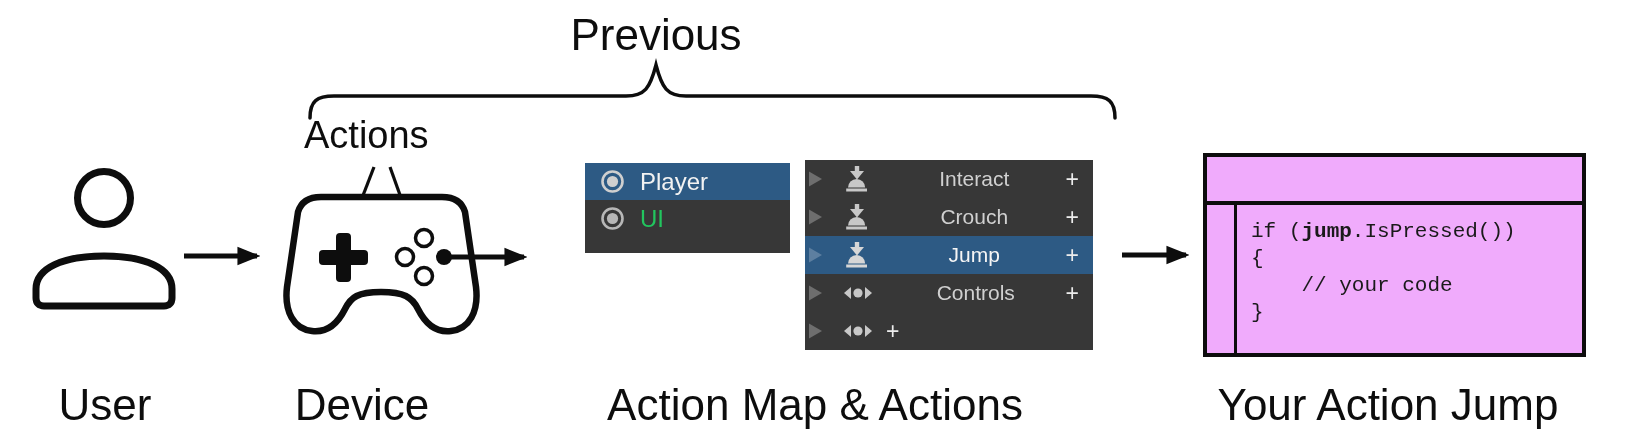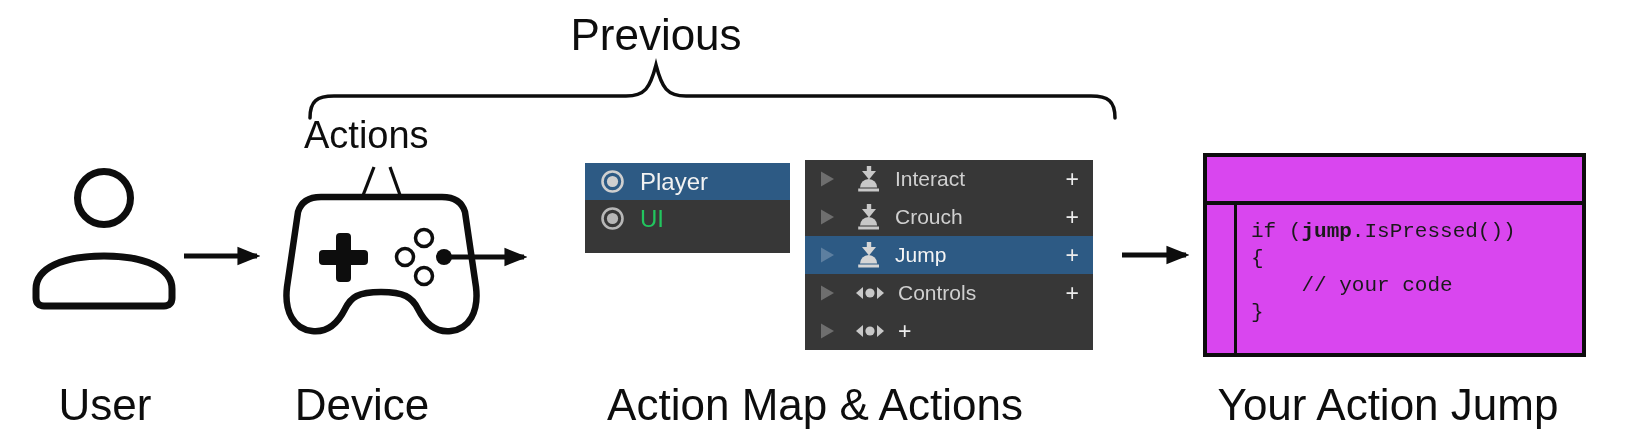--- a/index.html
+++ b/index.html
@@ -27,32 +27,32 @@
   .map-row { height:37px; display:flex; align-items:center; padding-left:15px; box-sizing:border-box; }
   .map-row.selected { background:#2d5a84; }
   .map-row .txt { font-size:24px; color:#22c55e; margin-left:15px; }
   .map-row.selected .txt { color:#f2f2f2; }
 
   
   .actions-panel {
     position:absolute; left:805px; top:160px; width:288px; height:190px;
     background:#373737;
   }
-  .act-row { height:38px; display:flex; align-items:center; padding:0 14px 0 16px; box-sizing:border-box; }
+  .act-row { height:38px; display:flex; align-items:center; padding:0 14px 0 4px; box-sizing:border-box;text-align:center; }
   .act-row.selected { background:#2d5a84; }
   .act-row .fold { flex:0 0 auto; margin-right:21px; display:flex; }
   .act-row .ico  { flex:0 0 auto; margin-right:13px; display:flex; }
   .act-row .txt  { font-size:21px; color:#d0d0d0; flex:1 1 auto; }
   .act-row.selected .txt { color:#f5f5f5; }
   .act-row .plus { font-size:23px; color:#ececec; flex:0 0 auto; }
 
   
   .code-box {
     position:absolute; left:1203px; top:153px; width:383px; height:204px;
-    border:4px solid #0d0d0d; background:#d946ef; box-sizing:border-box;
+    border:4px solid #0d0d0d; background:#f0abfc; box-sizing:border-box;
   }
   .code-titlebar { height:44px; border-bottom:4px solid #0d0d0d; }
   .code-body { display:flex; height:calc(100% - 48px); }
   .code-gutter { width:27px; border-right:3px solid #0d0d0d; flex:0 0 auto; }
   .code-content {
     padding:13px 0 0 14px;
     font-family:"Liberation Mono", monospace;
     font-size:21px; line-height:27px; color:#1a1a1a;
   }
   .code-line { white-space:pre; }

